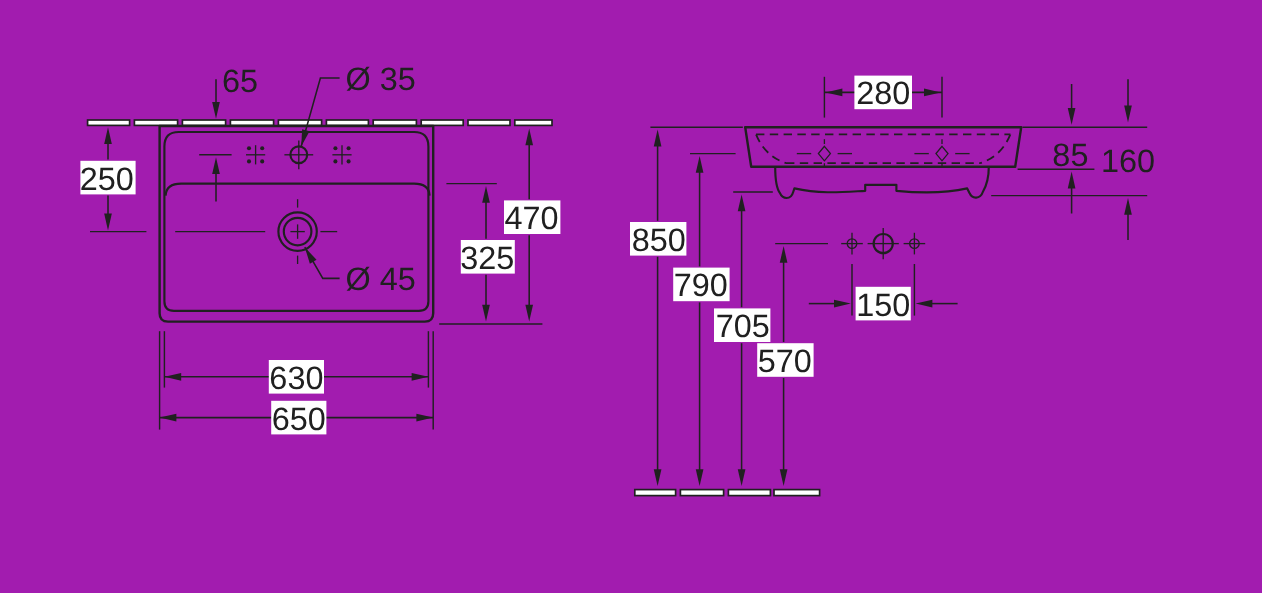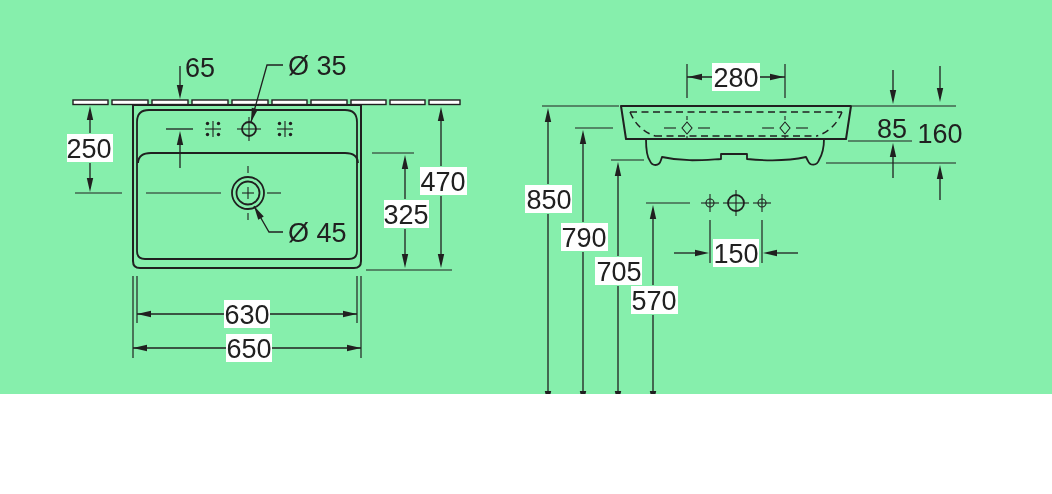--- a/index.html
+++ b/index.html
@@ -1,16 +1,16 @@
 <!DOCTYPE html>
 <html><head>
 <meta charset="utf-8">
 <style>
   html,body{margin:0;padding:0;background:#ffffff;}
-  .stage{position:relative;width:1052px;height:394px;background:#86efac;overflow:hidden;}
+  .stage{position:relative;width:1052px;height:494px;background:#a21caf;overflow:hidden;}
   svg{display:block;}
   text{font-family:"Liberation Sans","DejaVu Sans",sans-serif;font-size:27px;fill:#202020;}
   .obj{stroke:#202020;stroke-width:2;fill:none;stroke-linejoin:round;stroke-linecap:round;}
   .obj2{stroke:#202020;stroke-width:1.8;fill:none;stroke-linejoin:round;}
   .hatch{stroke:#202020;stroke-width:1.4;fill:#ffffff;}
   .dim{stroke:#202020;stroke-width:1.3;fill:none;}
   .ext{stroke:#202020;stroke-width:1.2;fill:none;}
   .thin{stroke:#202020;stroke-width:1.1;fill:none;}
   .dash{stroke:#202020;stroke-width:1.5;fill:none;stroke-dasharray:7 4.5;}
   .ah{fill:#202020;stroke:none;}

